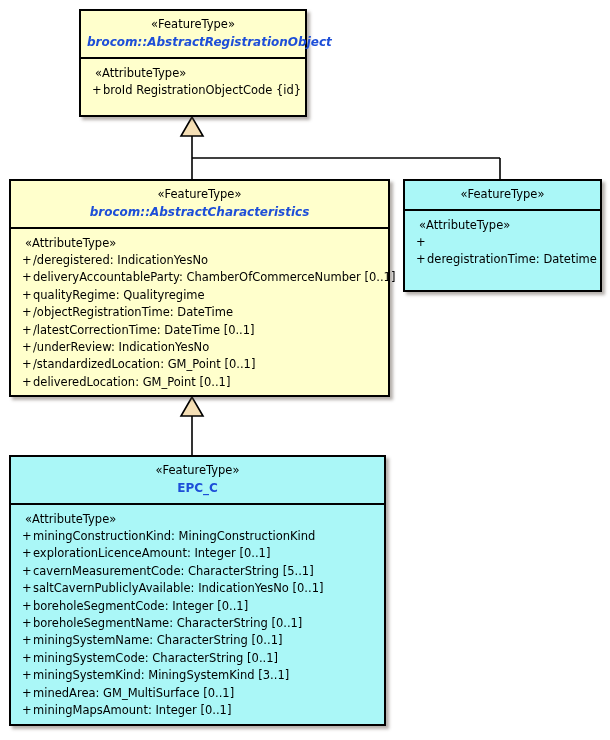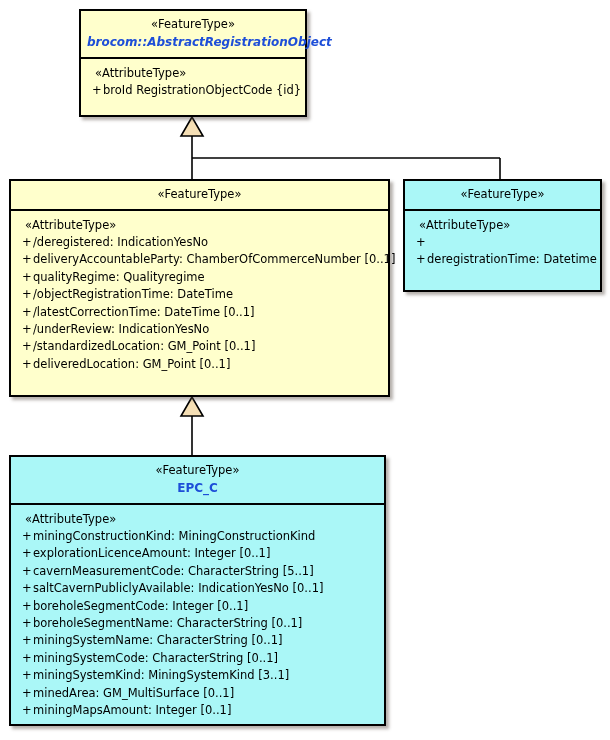--- a/index.html
+++ b/index.html
@@ -139,20 +139,21 @@
       <div class="attr-row">
         <span class="attr-vis">+</span>
         <span class="attr-text">broId RegistrationObjectCode {id}</span>
       </div>
     </div>
   </div>
 
   <div class="uml-class fill-yellow" id="class-abstract-characteristics">
     <div class="class-header">
       <div class="stereotype">«FeatureType»</div>
+      <div class="class-name abstract">brocom::AbstractCharacteristics</div>
     </div>
     <div class="class-attributes">
       <div class="attr-stereotype">«AttributeType»</div>
 
       <div class="attr-row">
         <span class="attr-vis">+</span>
         <span class="attr-text">/deregistered: IndicationYesNo</span>
       </div>
       <div class="attr-row">
         <span class="attr-vis">+</span>

